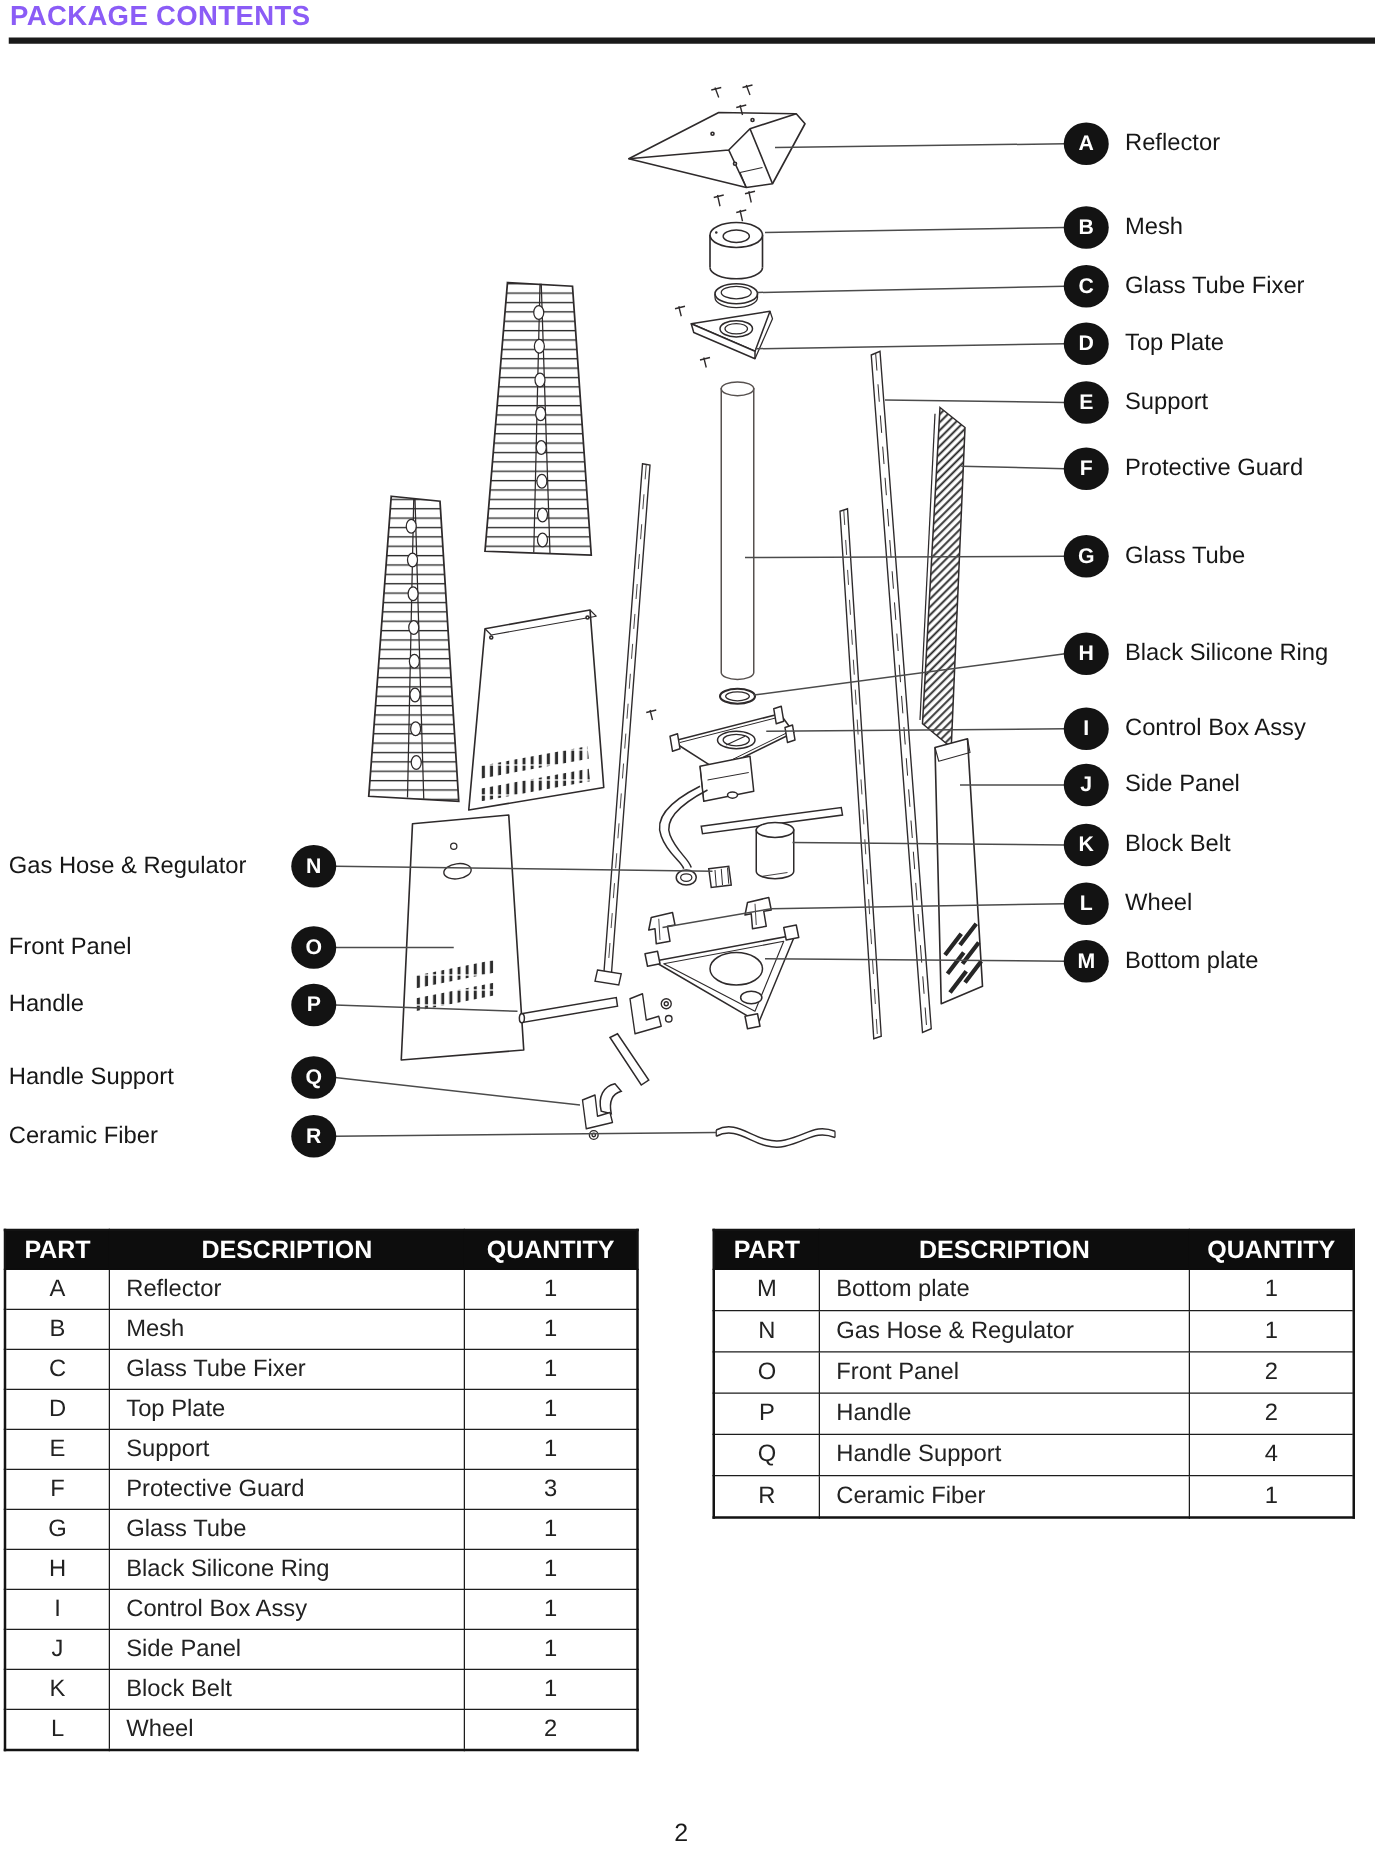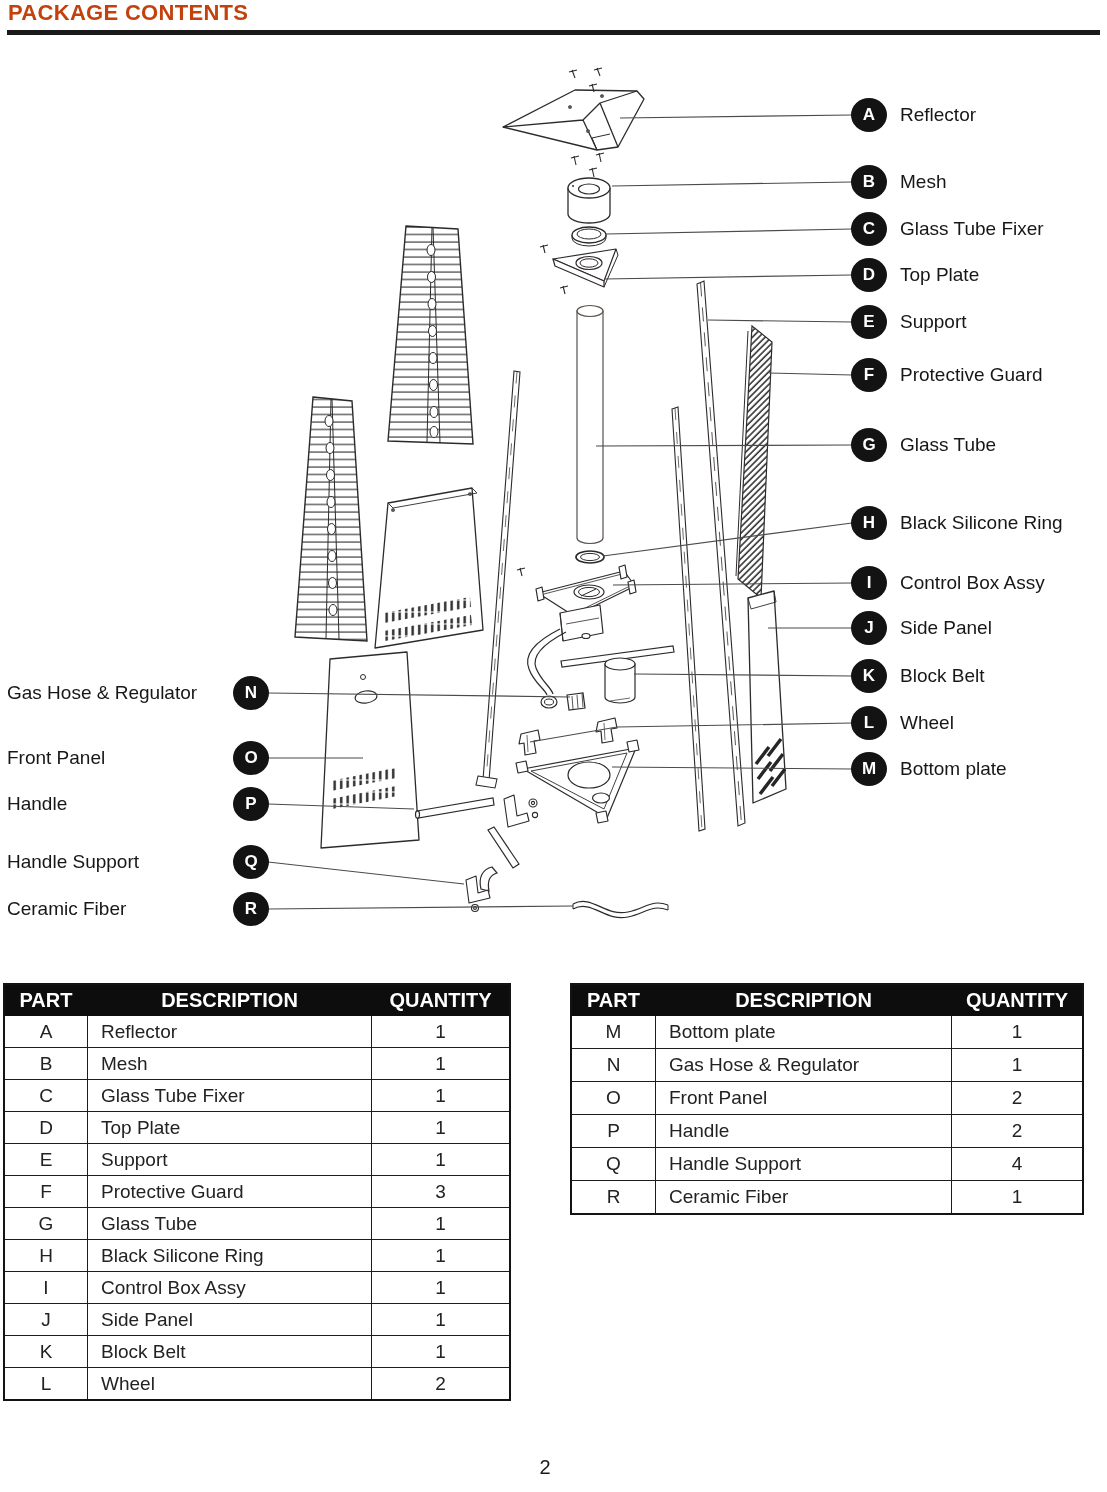--- a/index.html
+++ b/index.html
@@ -1,18 +1,18 @@
 <!DOCTYPE html>
 <html><head>
 <meta charset="utf-8">
 <style>
   html,body{margin:0;padding:0;background:#ffffff;}
   body{font-family:"Liberation Sans",sans-serif;}
   .page{position:relative;width:1107px;height:1492px;background:#fff;overflow:hidden;color:#1a1a1a;}
-  .page-title{position:absolute;top:0px;left:8px;margin:0;font-size:22px;font-weight:bold;letter-spacing:0.3px;color:#c2410c;}
+  .page-title{position:absolute;top:0px;left:8px;margin:0;font-size:22px;font-weight:bold;letter-spacing:0.3px;color:#8b5cf6;}
   .title-rule{position:absolute;top:30px;left:7px;width:1093px;height:5px;background:#1a1a1a;}
   #diagram-svg{position:absolute;top:0;left:0;pointer-events:none;z-index:1;}
   .callout-badge{position:absolute;width:36px;height:34px;border-radius:50%;background:#131313;color:#fff;
     font-size:17px;font-weight:bold;text-align:center;line-height:34px;z-index:3;}
   .callout-label{position:absolute;font-size:19px;line-height:26px;color:#171717;white-space:nowrap;z-index:3;}
   .parts-table{position:absolute;border-collapse:collapse;table-layout:fixed;background:#fff;border:2.5px solid #131313;z-index:2;}
   #table-0{left:3px;top:983px;width:502px;}
   #table-1{left:570px;top:983px;width:508px;}
   .parts-table th{background:#0d0d0d;color:#fff;font-size:20px;font-weight:bold;height:30px;border:1px solid #0d0d0d;padding:0;}
   .parts-table td{border:1.7px solid #1c1c1c;font-size:19px;color:#222;padding:0;}

